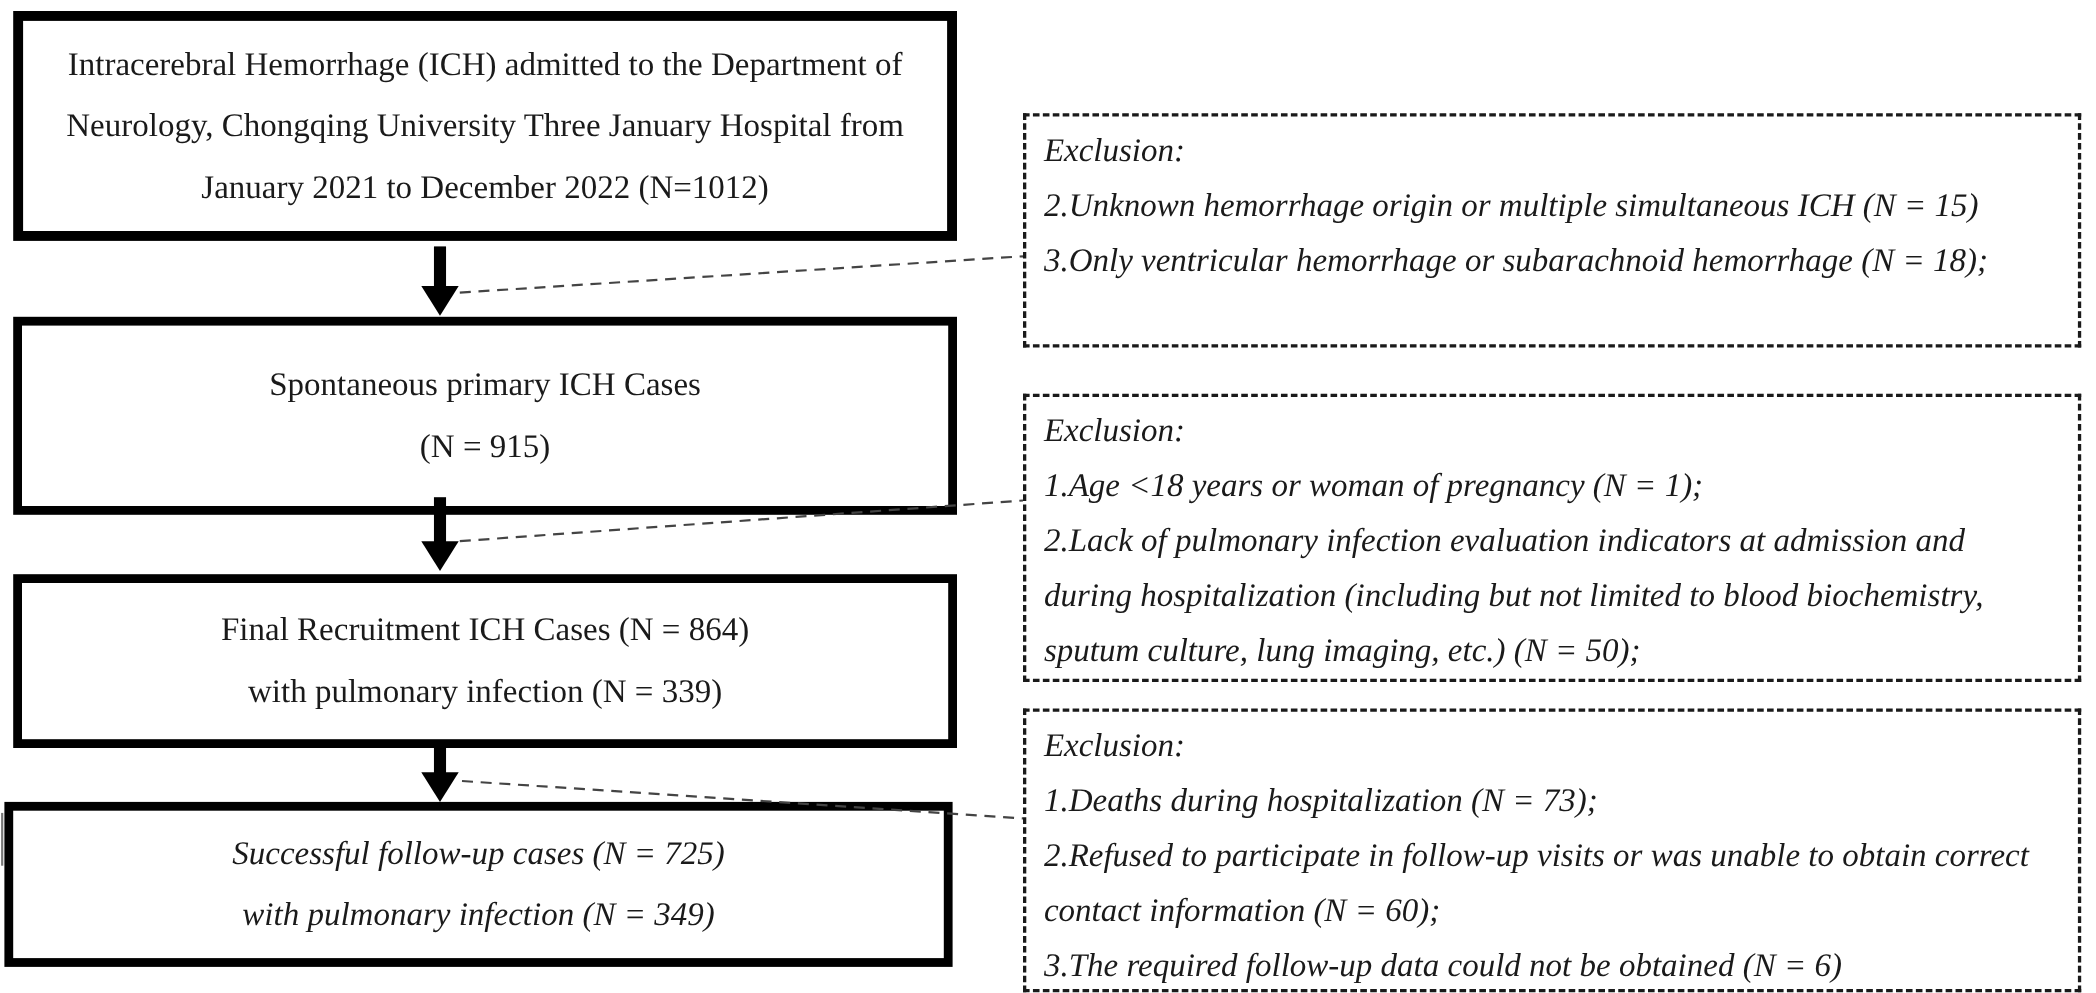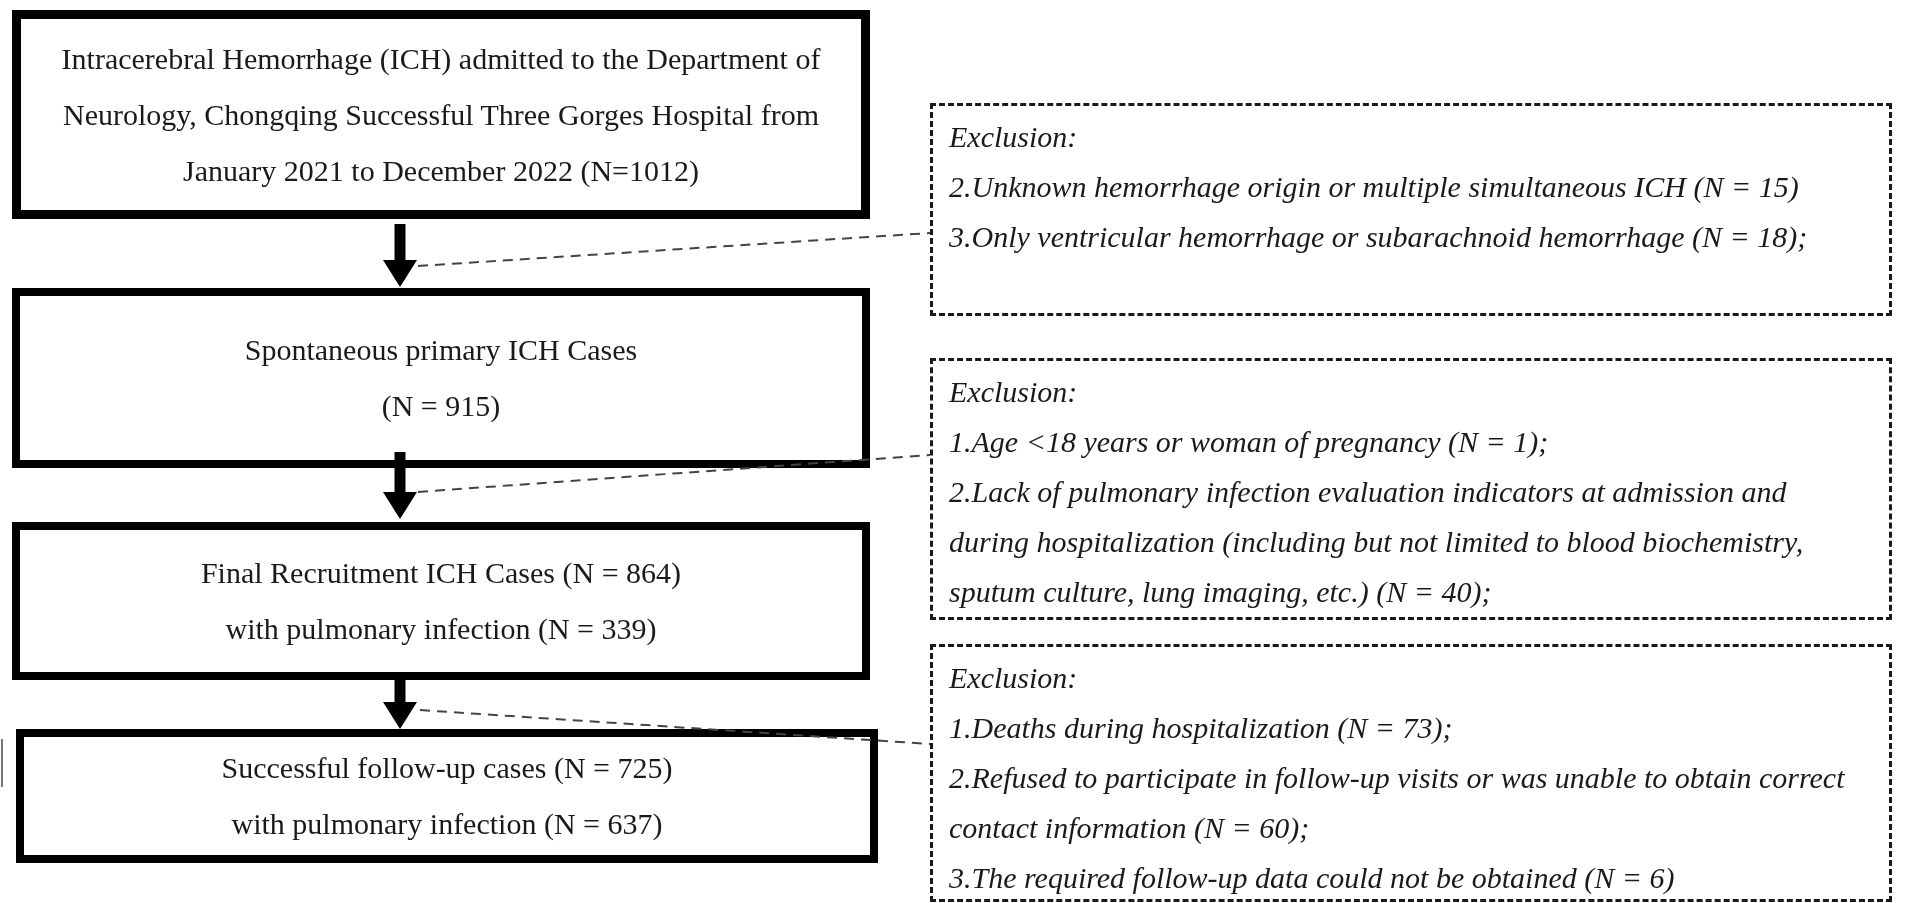--- a/index.html
+++ b/index.html
@@ -28,21 +28,21 @@
   }
   .solid-box .line {
     font-size: 30px;
     line-height: 56px;
     white-space: nowrap;
   }
 
   #flow-box-1 { top: 10px;  height: 209px; border-width: 9px; }
   #flow-box-2 { top: 288px; height: 180px; }
   #flow-box-3 { top: 522px; height: 158px; }
-  #flow-box-4 { left: 16px; top: 729px; height: 134px; width: 862px; }
+  #flow-box-4 { left: 4px; top: 729px; height: 150px; width: 862px; font-style: italic; }
 
   .dashed-box {
     position: absolute;
     left: 930px;
     width: 962px;
     border: 3px dashed #1a1a1a;
     background: #ffffff;
     padding: 6px 22px 6px 16px;
     font-style: italic;
   }
@@ -72,49 +72,49 @@
     background: #777777;
   }
 </style>
 </head>
 <body>
 
 <div class="canvas">
 
   <div class="solid-box" id="flow-box-1">
     <div class="line">Intracerebral Hemorrhage (ICH) admitted to the Department of</div>
-    <div class="line">Neurology, Chongqing Successful Three Gorges Hospital from</div>
+    <div class="line">Neurology, Chongqing University Three January Hospital from</div>
     <div class="line">January 2021 to December 2022 (N=1012)</div>
   </div>
 
   <div class="solid-box" id="flow-box-2">
     <div class="line">Spontaneous primary ICH Cases</div>
     <div class="line">(N = 915)</div>
   </div>
 
   <div class="solid-box" id="flow-box-3">
     <div class="line">Final Recruitment ICH Cases (N = 864)</div>
     <div class="line">with pulmonary infection (N = 339)</div>
   </div>
 
   <div class="solid-box" id="flow-box-4">
     <div class="line">Successful follow-up cases (N = 725)</div>
-    <div class="line">with pulmonary infection (N = 637)</div>
+    <div class="line">with pulmonary infection (N = 349)</div>
   </div>
 
   <div class="dashed-box" id="excl-box-1">
     <div class="ex-line">Exclusion:</div>
     <div class="ex-line">2.Unknown hemorrhage origin or multiple simultaneous ICH (N = 15)</div>
     <div class="ex-line">3.Only ventricular hemorrhage or subarachnoid hemorrhage (N = 18);</div>
   </div>
 
   <div class="dashed-box" id="excl-box-2">
     <div class="ex-line">Exclusion:</div>
     <div class="ex-line">1.Age &lt;18 years or woman of pregnancy (N = 1);</div>
-    <div class="ex-line">2.Lack of pulmonary infection evaluation indicators at admission and during hospitalization (including but not limited to blood biochemistry, sputum culture, lung imaging, etc.) (N = 40);</div>
+    <div class="ex-line">2.Lack of pulmonary infection evaluation indicators at admission and during hospitalization (including but not limited to blood biochemistry, sputum culture, lung imaging, etc.) (N = 50);</div>
   </div>
 
   <div class="dashed-box" id="excl-box-3">
     <div class="ex-line">Exclusion:</div>
     <div class="ex-line">1.Deaths during hospitalization (N = 73);</div>
     <div class="ex-line">2.Refused to participate in follow-up visits or was unable to obtain correct contact information (N = 60);</div>
     <div class="ex-line">3.The required follow-up data could not be obtained (N = 6)</div>
   </div>
 
   <svg class="overlay" viewBox="0 0 1905 903" xmlns="http://www.w3.org/2000/svg">

